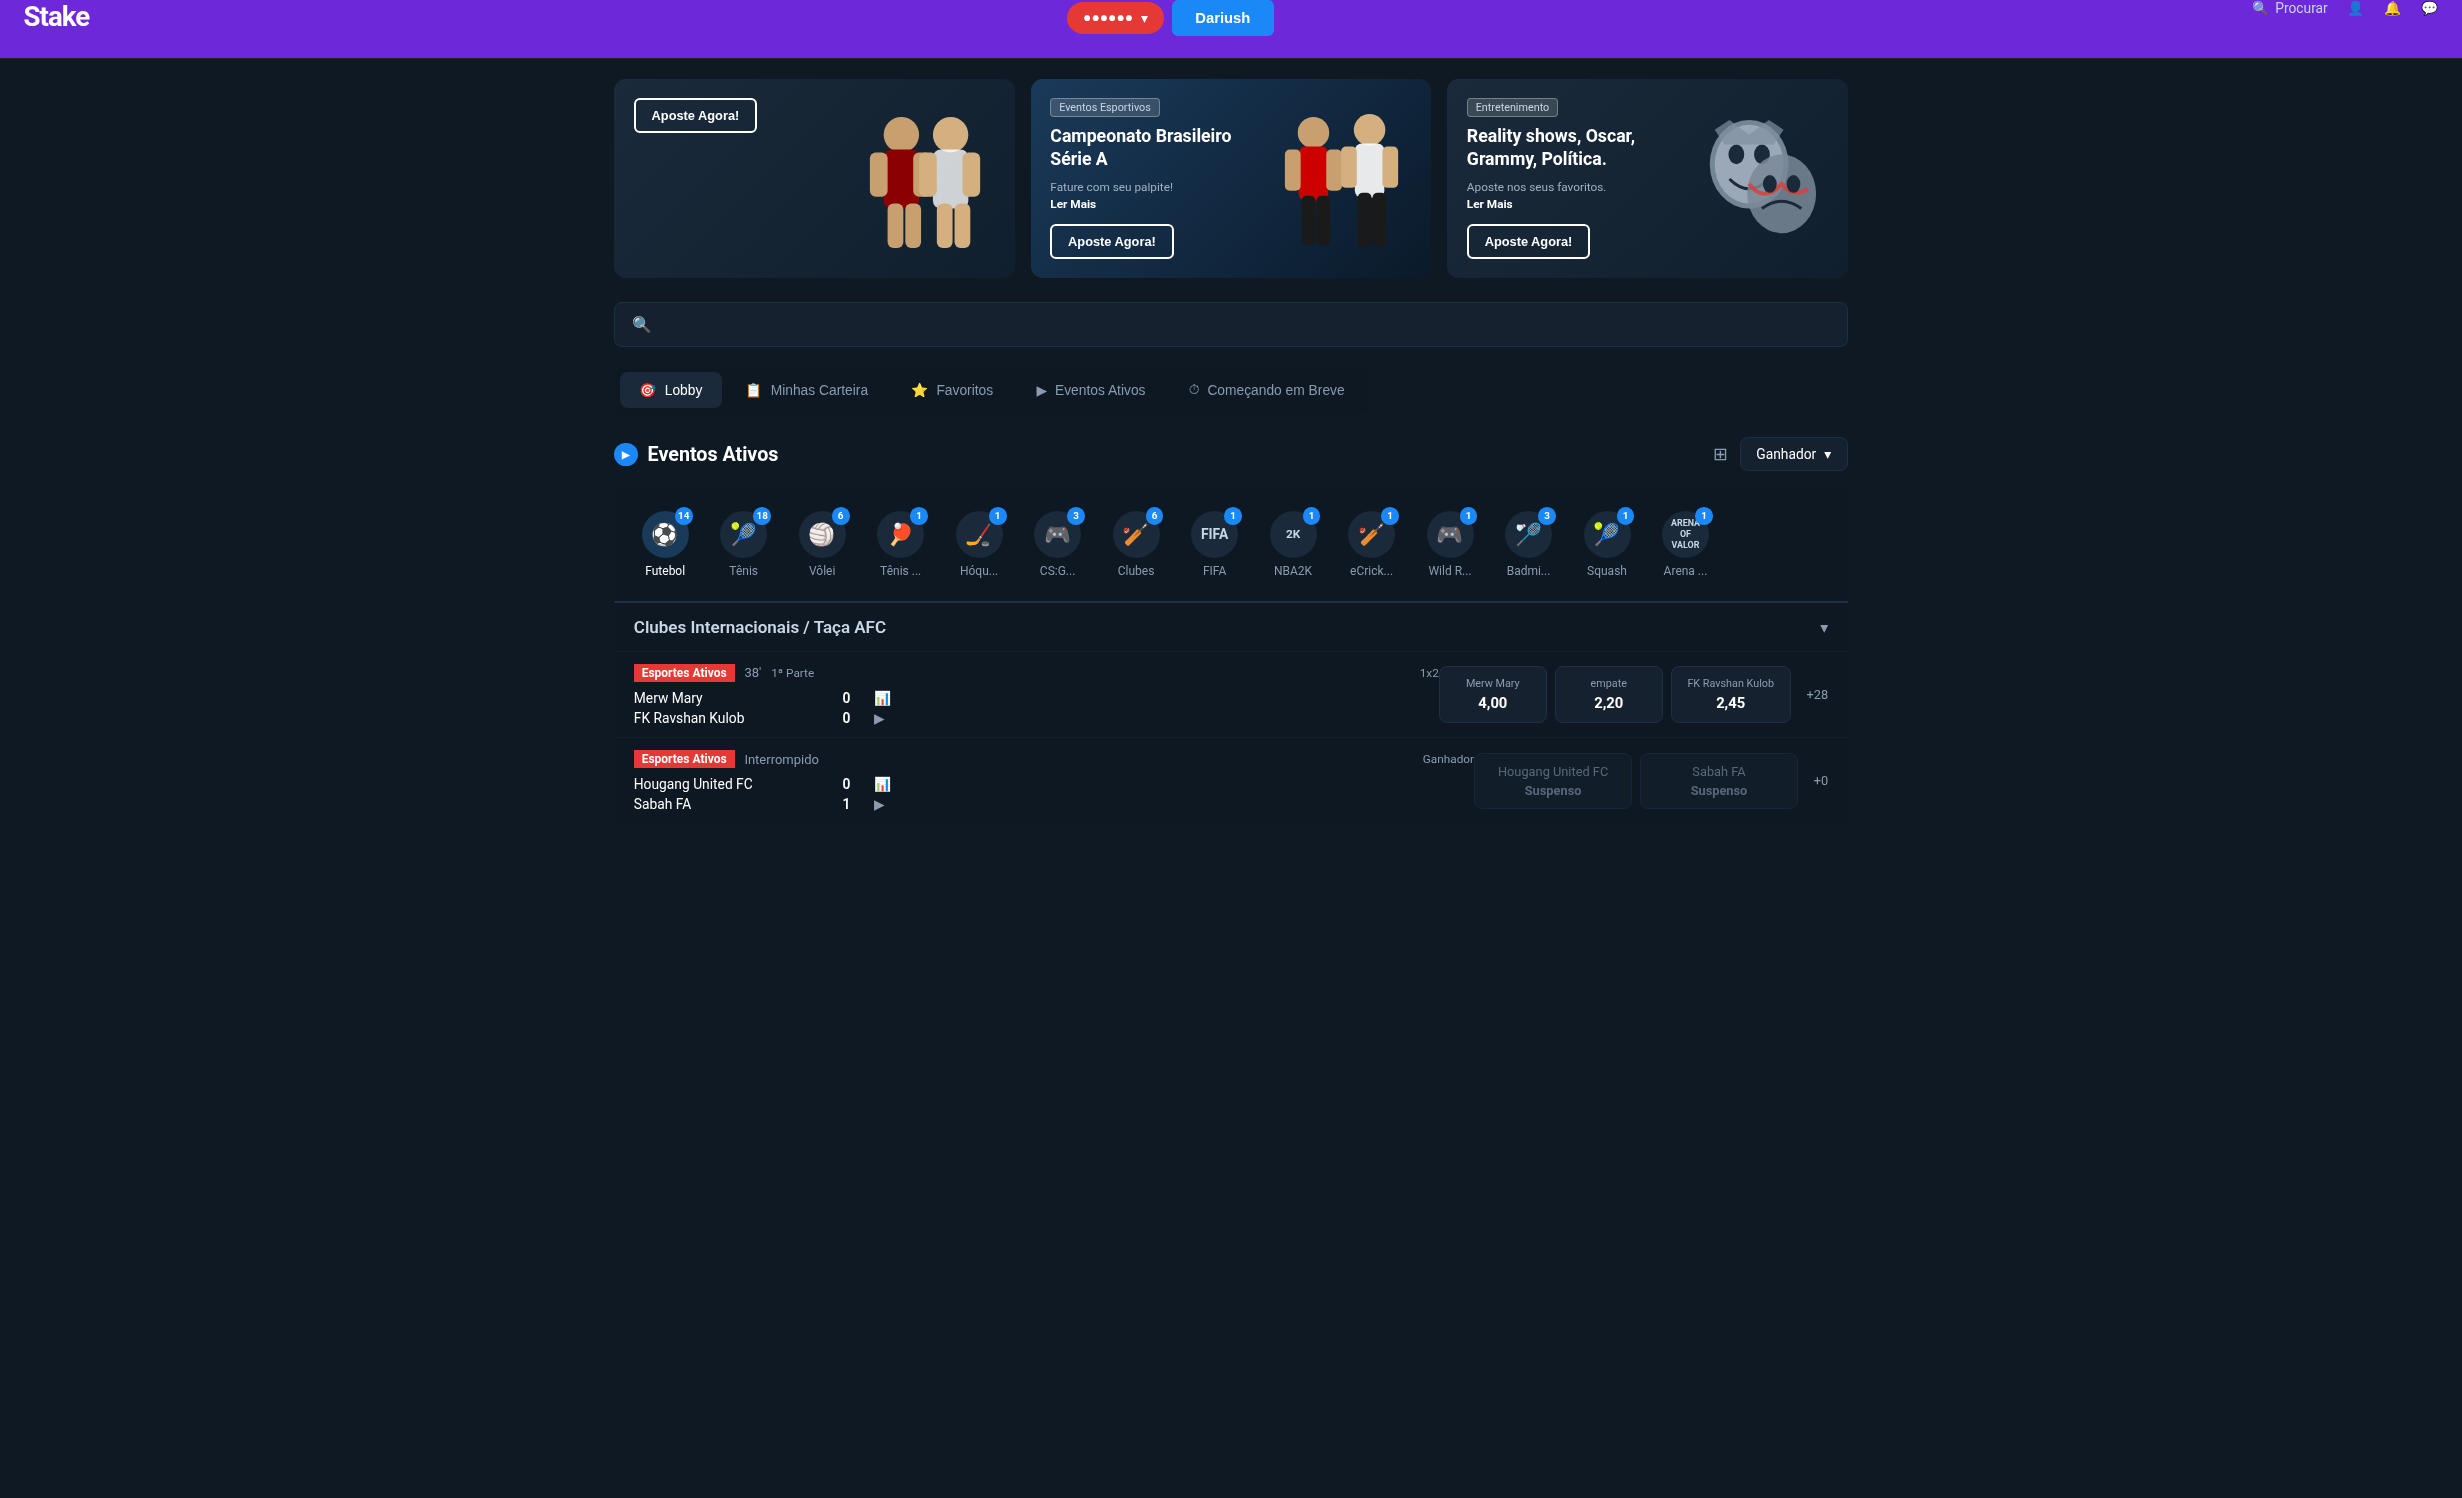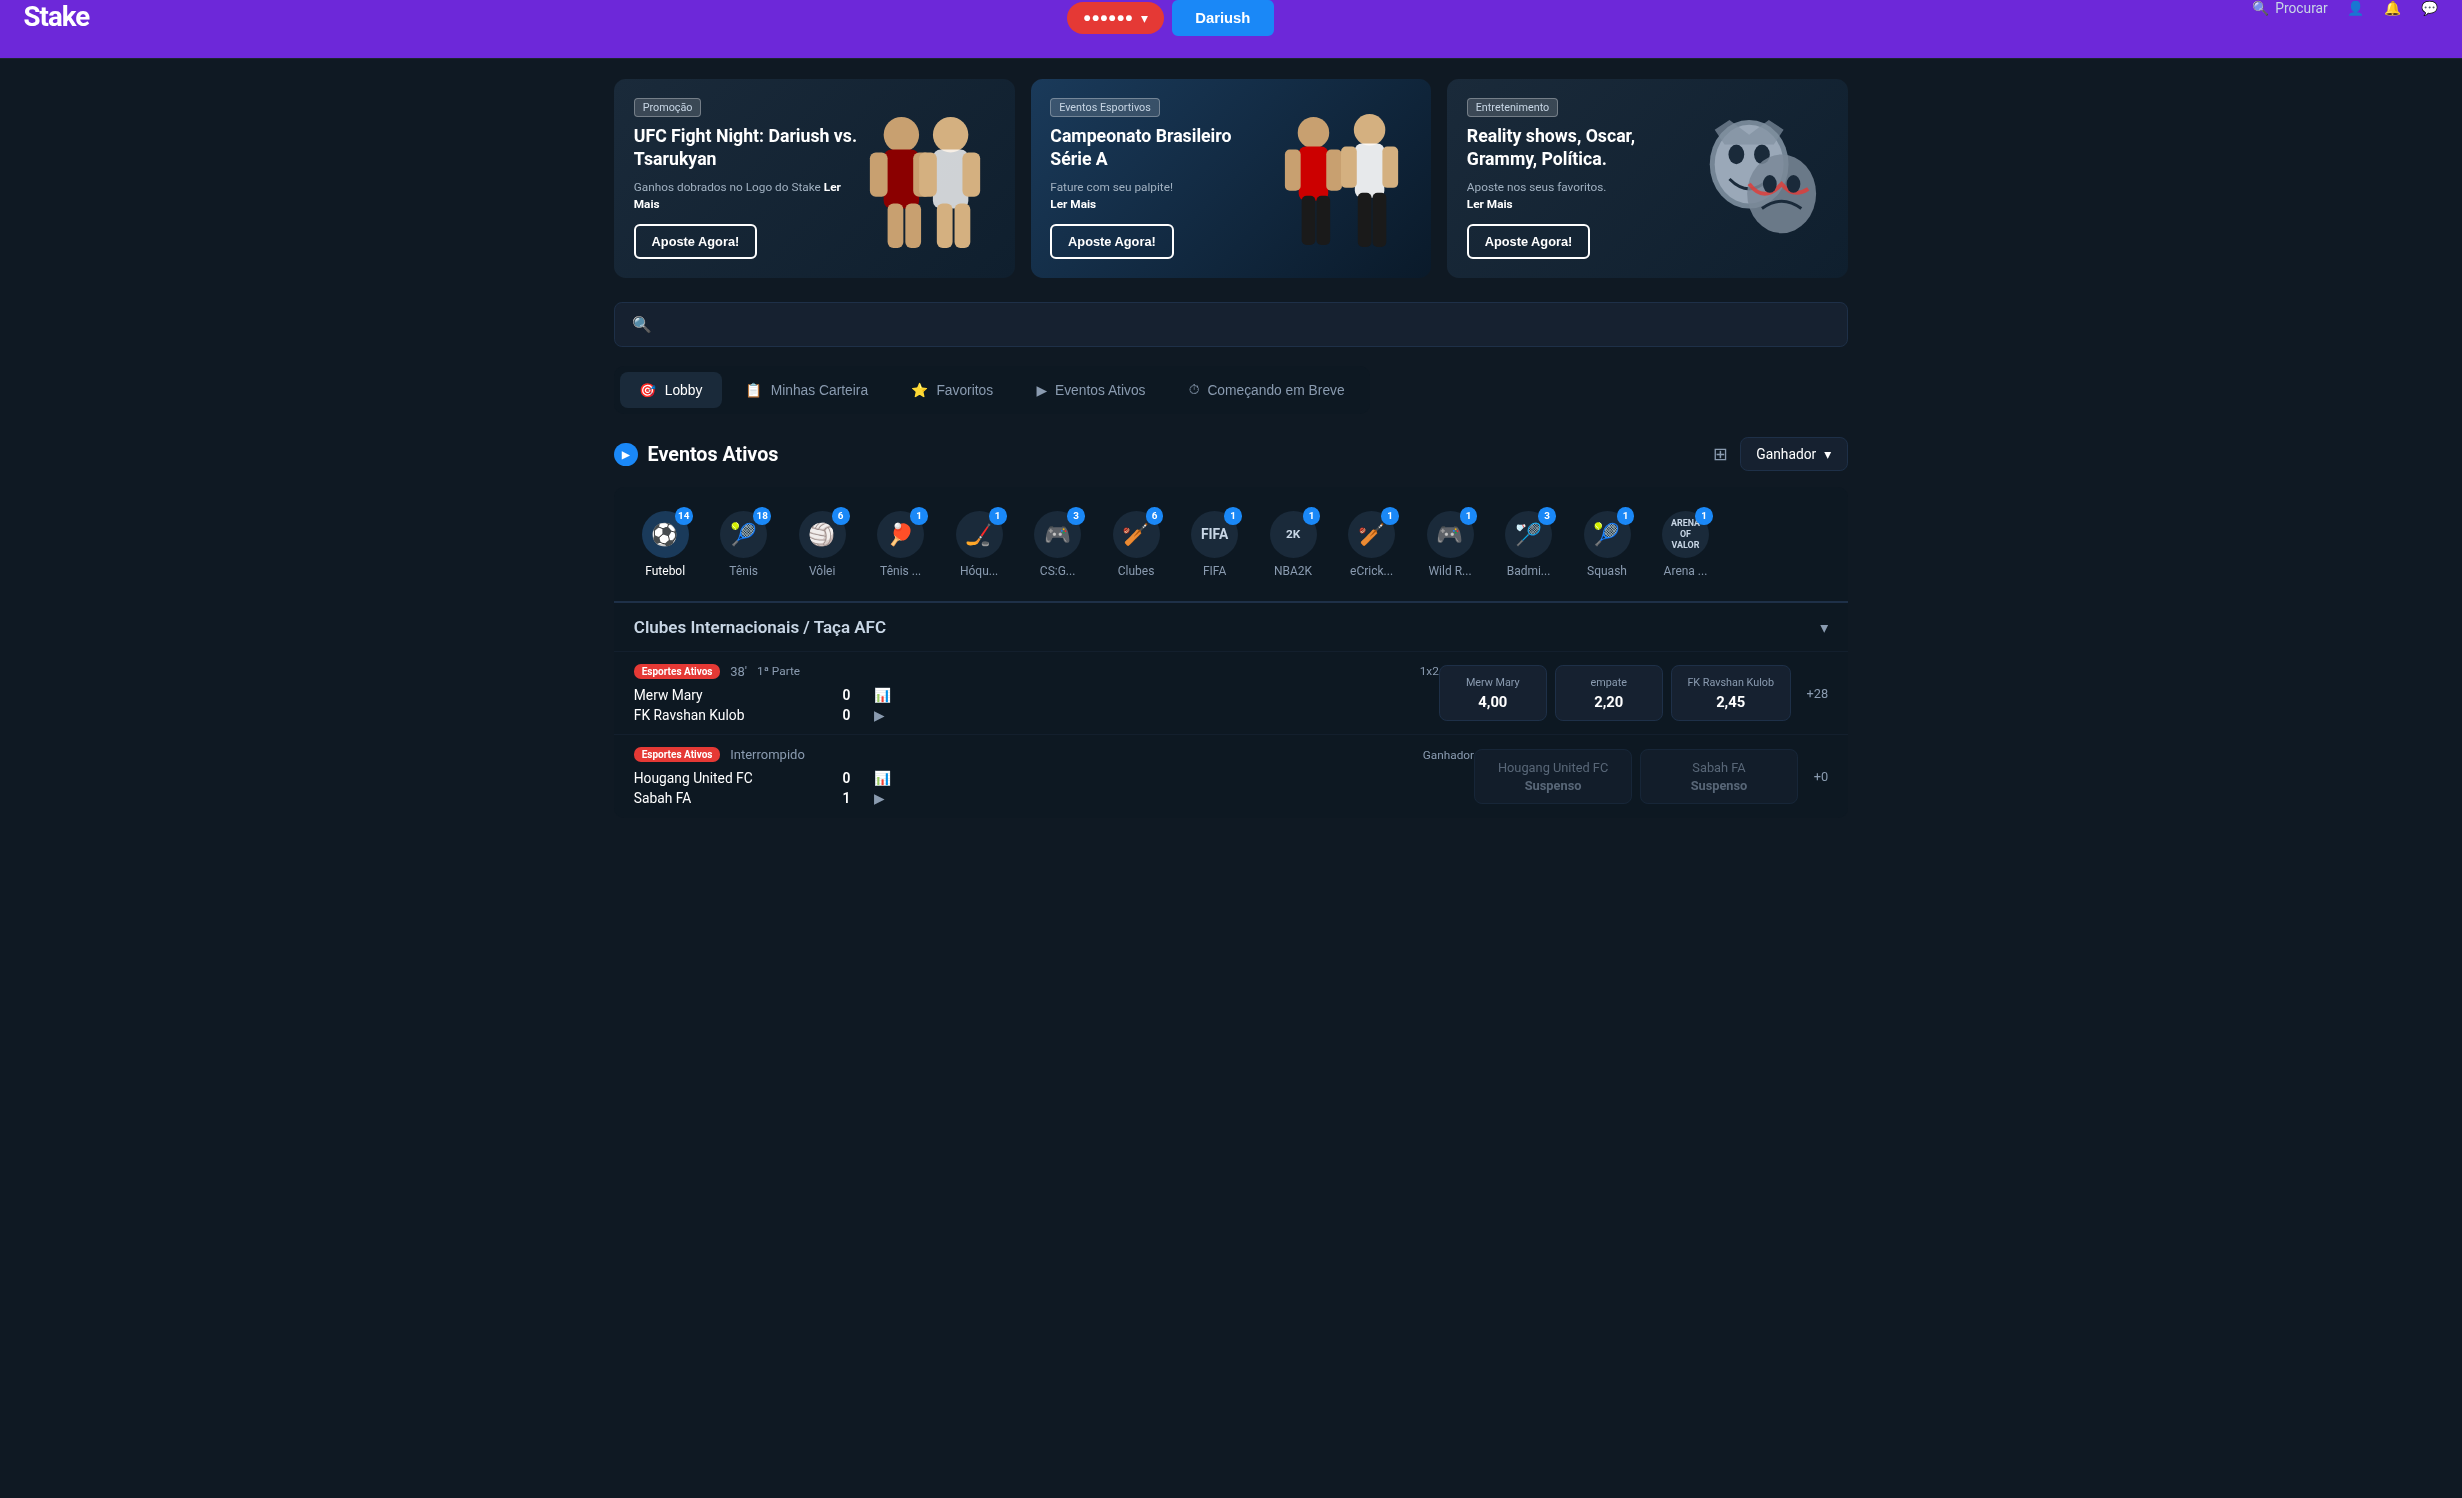--- a/index.html
+++ b/index.html
@@ -346,23 +346,23 @@
       flex: 1;
     }
     .event-header {
       display: flex;
       align-items: center;
       gap: 9.9px;
       margin-bottom: 7.9px;
     }
     .live-badge {
       background: #e53935;
-      border-radius: 7px;
+      border-radius: 0;
       padding: 2px 7.9px;
-      font-size: 10px;
+      font-size: 12px;
       font-weight: 700;
       color: white;
     }
     .event-time {
       color: #8a9bb0;
       font-size: 13px;
     }
     .event-period {
       color: #8a9bb0;
       font-size: 11.8px;
@@ -478,27 +478,20 @@
     </div>
   </div>
 </header>
 
 <div class="main">
 
   <div class="banner-grid">
 
     <div class="banner-card" style="background: linear-gradient(135deg, #1a2a3a 0%, #0f1f2e 100%);">
       <div class="banner-content">
-        <div>
-          <span class="banner-badge">Promoção</span>
-          <div class="banner-title">UFC Fight Night: Dariush vs. Tsarukyan</div>
-          <div class="banner-desc">
-            <span>Ganhos dobrados no Logo do Stake</span> <strong>Ler Mais</strong>
-          </div>
-        </div>
         <button class="banner-btn">Aposte Agora!</button>
       </div>
       <div class="banner-image">
 
         <svg width="128" height="148" viewBox="0 0 130 150">
 
           <ellipse cx="40" cy="30" rx="18" ry="18" fill="#c8a070"></ellipse>
           <rect x="22" y="45" width="36" height="60" rx="8" fill="#8b0000"></rect>
           <rect x="8" y="48" width="18" height="45" rx="6" fill="#c8a070"></rect>
           <rect x="52" y="48" width="18" height="45" rx="6" fill="#c8a070"></rect>

